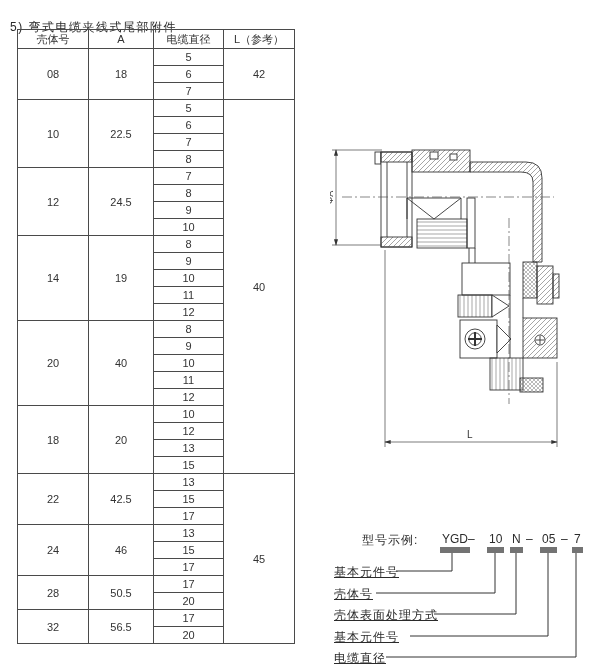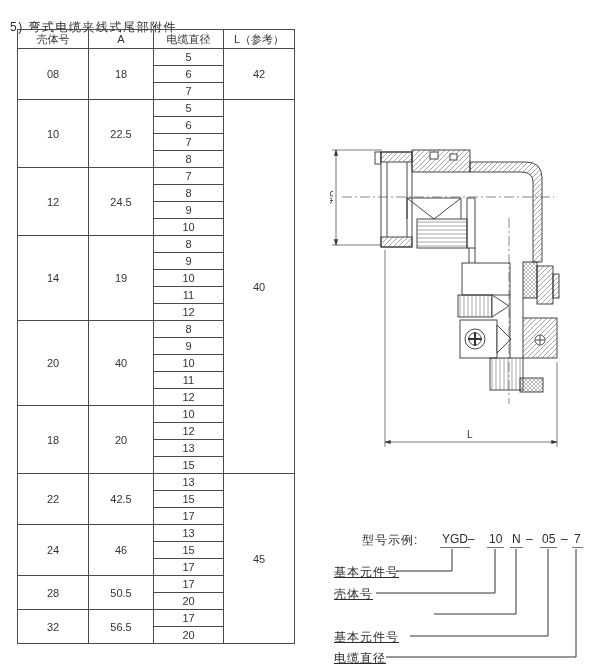--- a/index.html
+++ b/index.html
@@ -17,21 +17,21 @@
   table.spec th,table.spec td{
     border:1px solid #4a4a4a;text-align:center;vertical-align:middle;
     padding:0;font-weight:normal;color:#333;
   }
   table.spec th{height:18px;}
   table.spec td{height:16px;}
   .drawing{position:absolute;left:330px;top:120px;}
   .model{position:absolute;left:330px;top:526px;width:278px;height:170px;font-size:12px;}
   .model .caption{position:absolute;left:32px;top:6px;letter-spacing:1px;}
   .model .part{position:absolute;top:6px;}
-  .model .u{border-bottom:1px solid #737373;padding:0 2px 1px 2px;}
+  .model .u{border-bottom:6px solid #737373;padding:0 2px 1px 2px;}
   .model .lbl{position:absolute;left:4px;letter-spacing:1px;white-space:nowrap;text-decoration:underline;}
   .model svg{position:absolute;left:0;top:0;}
 </style>
 </head>
 <body>
 
 <div class="title">5) 弯式电缆夹线式尾部附件</div>
 
 <table class="spec" id="spec-table">
   <colgroup>
@@ -282,15 +282,16 @@
   <span class="part" style="left:138px">–</span>
   <span class="part u" style="left:157px">10</span>
   <span class="part u" style="left:180px">N</span>
   <span class="part" style="left:196px">–</span>
   <span class="part u" style="left:210px">05</span>
   <span class="part" style="left:231px">–</span>
   <span class="part u" style="left:242px">7</span>
 
   <div class="lbl" style="top:38px">基本元件号</div>
   <div class="lbl" style="top:60px">壳体号</div>
+  <div class="lbl" style="top:81px">壳体表面处理方式</div>
   <div class="lbl" style="top:103px">基本元件号</div>
   <div class="lbl" style="top:124px">电缆直径</div>
 </div>
 
 </body></html>

